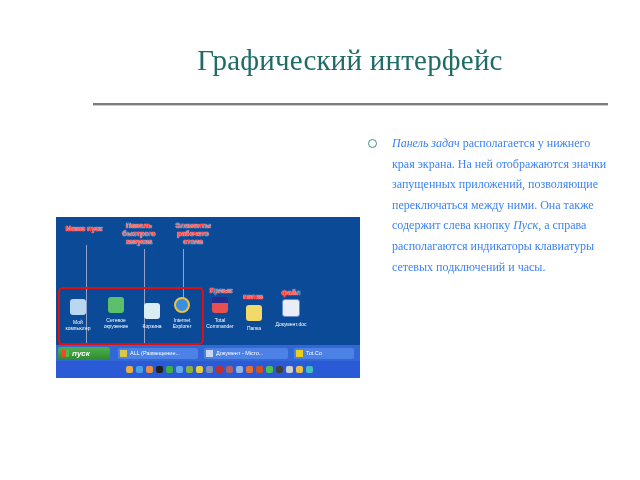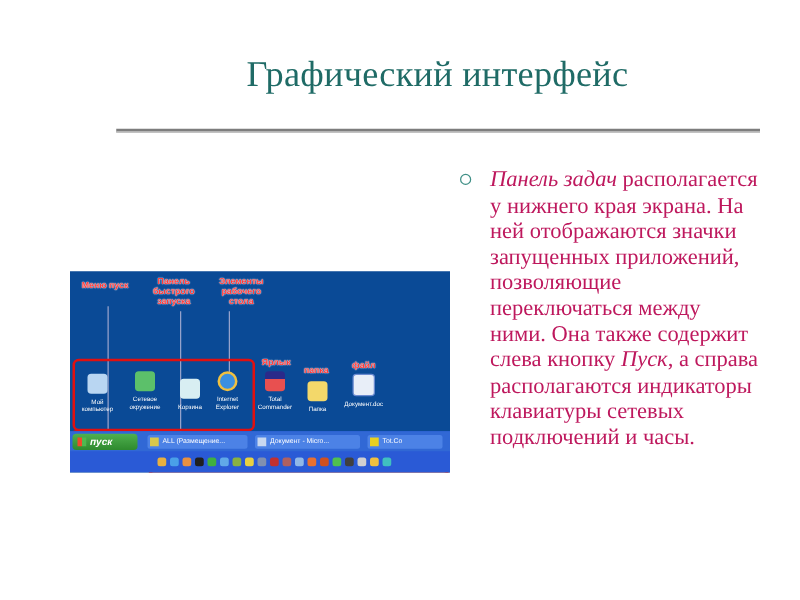--- a/index.html
+++ b/index.html
@@ -18,21 +18,21 @@
     
     .bullet-block {
       position: absolute; left: 368px; top: 133px; width: 240px;
     }
     .bullet {
       position: absolute; left: 0; top: 6px; width: 7px; height: 7px;
       border: 1.5px solid #3f8f86; border-radius: 50%;
     }
     .bullet-text {
       position: absolute; left: 24px; top: 0; width: 215px;
-      font-size: 18px; line-height: 20.6px; color: #be185d;
+      font-size: 12px; line-height: 20.6px; color: #3b82f6;
     }
     .bullet-text i { font-style: italic; }
 
     
     .shot {
       position: absolute; left: 56px; top: 217px; width: 304px; height: 161px;
       background: #0a4a96; overflow: hidden;
     }
     .lbl {
       position: absolute; font-family: "Liberation Sans", sans-serif; font-weight: bold;

